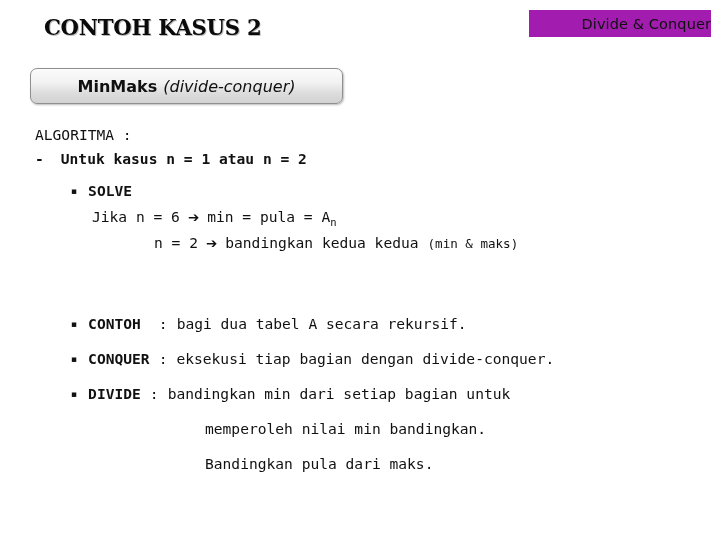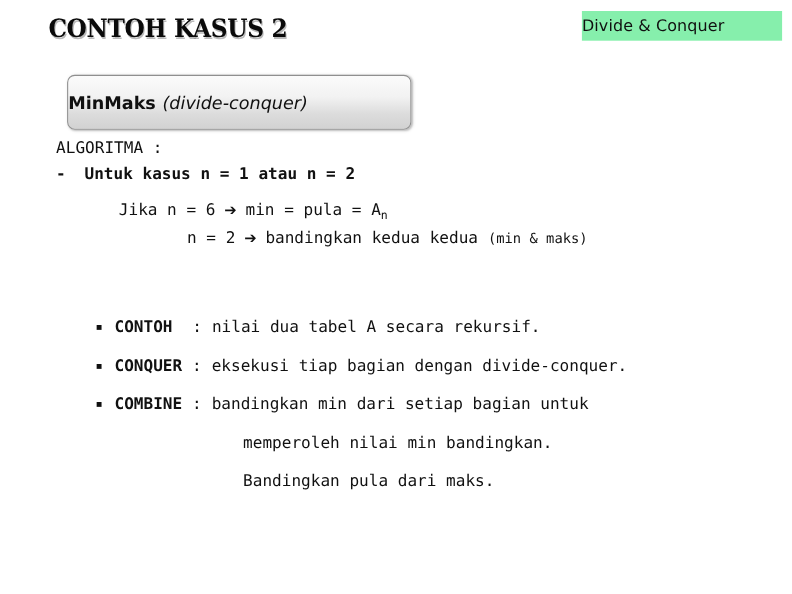--- a/index.html
+++ b/index.html
@@ -16,24 +16,24 @@
     font-family: "Liberation Sans", sans-serif;
   }
 
   
   .corner-badge {
     position: absolute;
     top: 10px;
     left: 529px;
     width: 182px;
     height: 27px;
-    background: #86efac;
+    background: #a21caf;
     display: flex;
     align-items: center;
-    justify-content: flex-start;
+    justify-content: flex-end;
     font-family: "DejaVu Sans", sans-serif;
     font-size: 14.5px;
     color: #101010;
     letter-spacing: 0.1px;
     box-sizing: border-box;
   }
 
   
   .slide-title {
     position: absolute;
@@ -49,29 +49,29 @@
     text-shadow: 1px 1px 0 rgba(130,130,130,0.55);
     white-space: nowrap;
   }
 
   
   .subtitle-box {
     position: absolute;
     top: 68px;
     left: 30px;
     width: 313px;
-    height: 50px;
+    height: 36px;
     border: 1px solid #8f8f8f;
     border-radius: 7px;
     background: linear-gradient(to bottom, #fbfbfb 0%, #f2f2f2 40%, #dcdcdc 72%, #d2d2d2 100%);
     box-shadow: 1px 1px 2px rgba(120,120,120,0.5);
     display: flex;
     align-items: center;
+    justify-content: center;
     box-sizing: border-box;
-    margin-left: 31px;
   }
   .subtitle-text {
     font-family: "DejaVu Sans", sans-serif;
     font-size: 16px;
     color: #101010;
     white-space: nowrap;
   }
   .subtitle-text .b { font-weight: bold; }
   .subtitle-text .i { font-style: italic; }
 
@@ -80,21 +80,21 @@
     position: absolute;
     top: 128px;
     left: 35px;
     width: 670px;
     font-family: "DejaVu Sans Mono", monospace;
     font-size: 14.6px;
     color: #111111;
     line-height: 1.0;
     white-space: nowrap;
   }
-  .line { position: relative; height: 24px; margin-left: 16px; }
+  .line { position: relative; height: 24px; }
   .b { font-weight: bold; }
   .sub { font-size: 0.72em; vertical-align: sub; }
   .small { font-size: 0.86em; }
   .arrow {
     font-family: "DejaVu Sans", sans-serif;
     font-weight: bold;
     font-size: 13.5px;
   }
   .sq {
     font-family: "DejaVu Sans", sans-serif;
@@ -121,42 +121,45 @@
   <div class="body-block">
 
     <div class="line">
       <span>ALGORITMA :</span>
     </div>
 
     <div class="line" style="height:32px">
       <span class="b">-</span><span class="gap" style="width:17px"></span><span class="b">Untuk kasus n = 1 atau n = 2</span>
     </div>
 
+    <div class="line" style="height:26px;padding-left:36px">
+      <span class="sq">▪</span><span class="gap" style="width:11px"></span><span class="b">SOLVE</span>
+    </div>
 
     <div class="line" style="height:26px;padding-left:57px">
       <span>Jika n = 6</span><span class="gap" style="width:8px"></span><span class="arrow">➔</span><span class="gap" style="width:8px"></span><span>min = pula = A</span><span class="sub">n</span>
     </div>
 
     <div class="line" style="height:26px;padding-left:119px">
       <span>n = 2</span><span class="gap" style="width:8px"></span><span class="arrow">➔</span><span class="gap" style="width:8px"></span><span>bandingkan kedua kedua</span><span class="gap" style="width:9px"></span><span class="small">(min &amp; maks)</span>
     </div>
 
     <div class="line" style="height:55px"></div>
 
 
     <div class="line" style="height:35px;padding-left:36px">
-      <span class="sq">▪</span><span class="gap" style="width:11px"></span><span class="b">CONTOH</span><span class="gap" style="width:18px"></span><span>:</span><span class="gap" style="width:9px"></span><span>nilai dua tabel A secara rekursif.</span>
+      <span class="sq">▪</span><span class="gap" style="width:11px"></span><span class="b">CONTOH</span><span class="gap" style="width:18px"></span><span>:</span><span class="gap" style="width:9px"></span><span>bagi dua tabel A secara rekursif.</span>
     </div>
 
     <div class="line" style="height:35px;padding-left:36px">
       <span class="sq">▪</span><span class="gap" style="width:11px"></span><span class="b">CONQUER</span><span class="gap" style="width:9px"></span><span>:</span><span class="gap" style="width:9px"></span><span>eksekusi tiap bagian dengan divide-conquer.</span>
     </div>
 
     <div class="line" style="height:35px;padding-left:36px">
-      <span class="sq">▪</span><span class="gap" style="width:11px"></span><span class="b">COMBINE</span><span class="gap" style="width:9px"></span><span>:</span><span class="gap" style="width:9px"></span><span>bandingkan min dari setiap bagian untuk</span>
+      <span class="sq">▪</span><span class="gap" style="width:11px"></span><span class="b">DIVIDE</span><span class="gap" style="width:9px"></span><span>:</span><span class="gap" style="width:9px"></span><span>bandingkan min dari setiap bagian untuk</span>
     </div>
 
     <div class="line" style="height:35px;padding-left:170px">
       <span>memperoleh nilai min bandingkan.</span>
     </div>
 
     <div class="line" style="height:30px;padding-left:170px">
       <span>Bandingkan pula dari maks.</span>
     </div>
 

